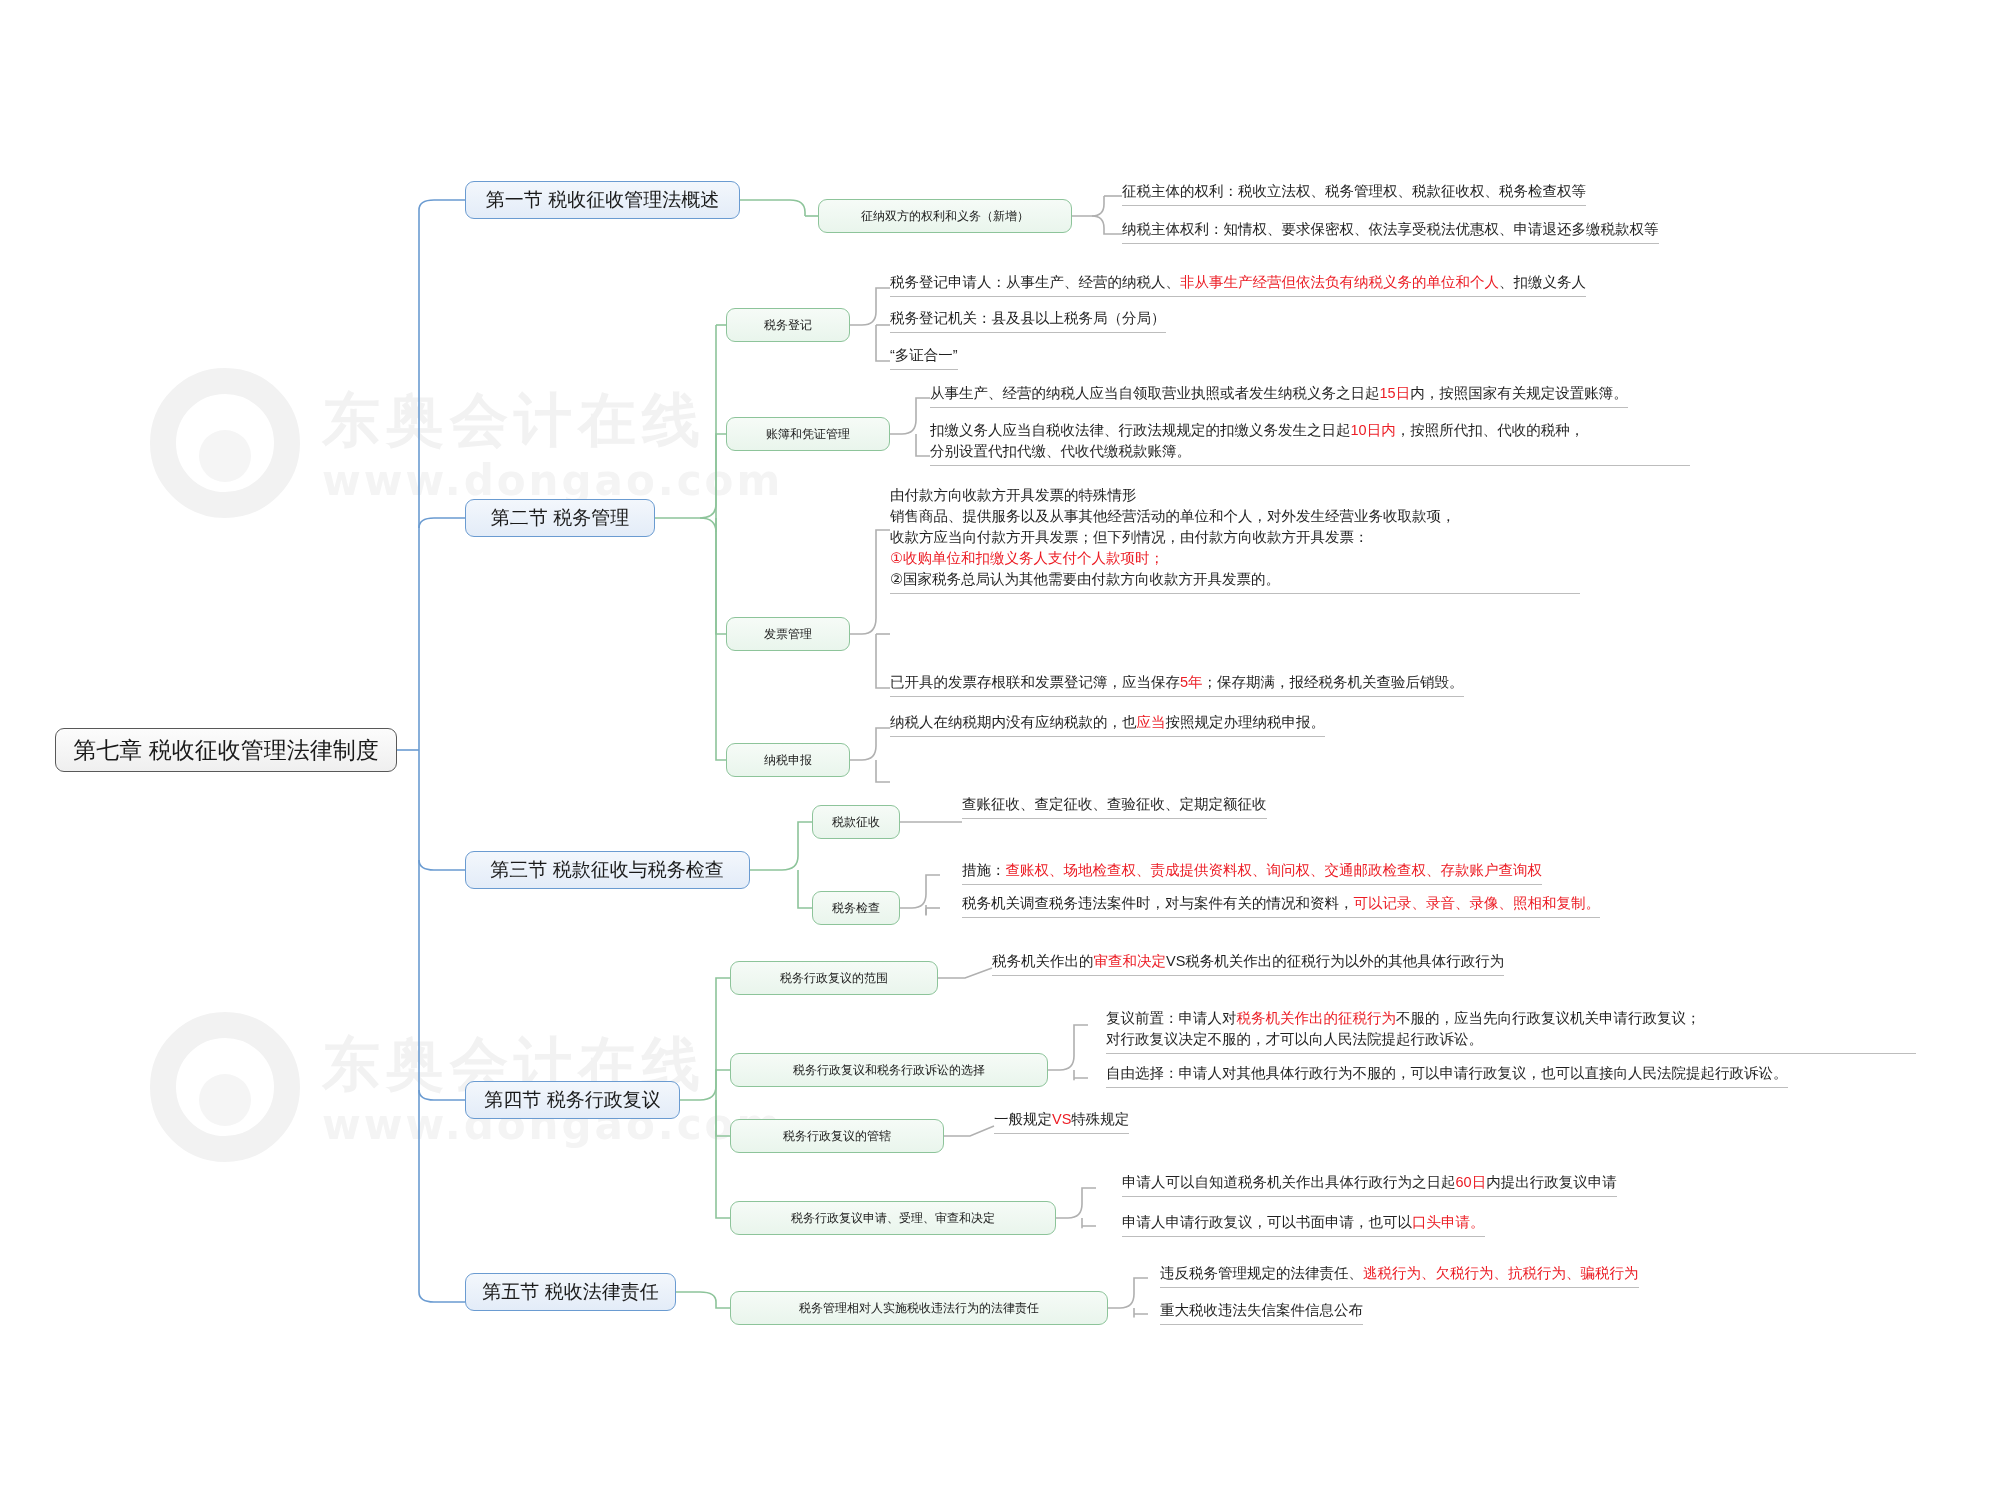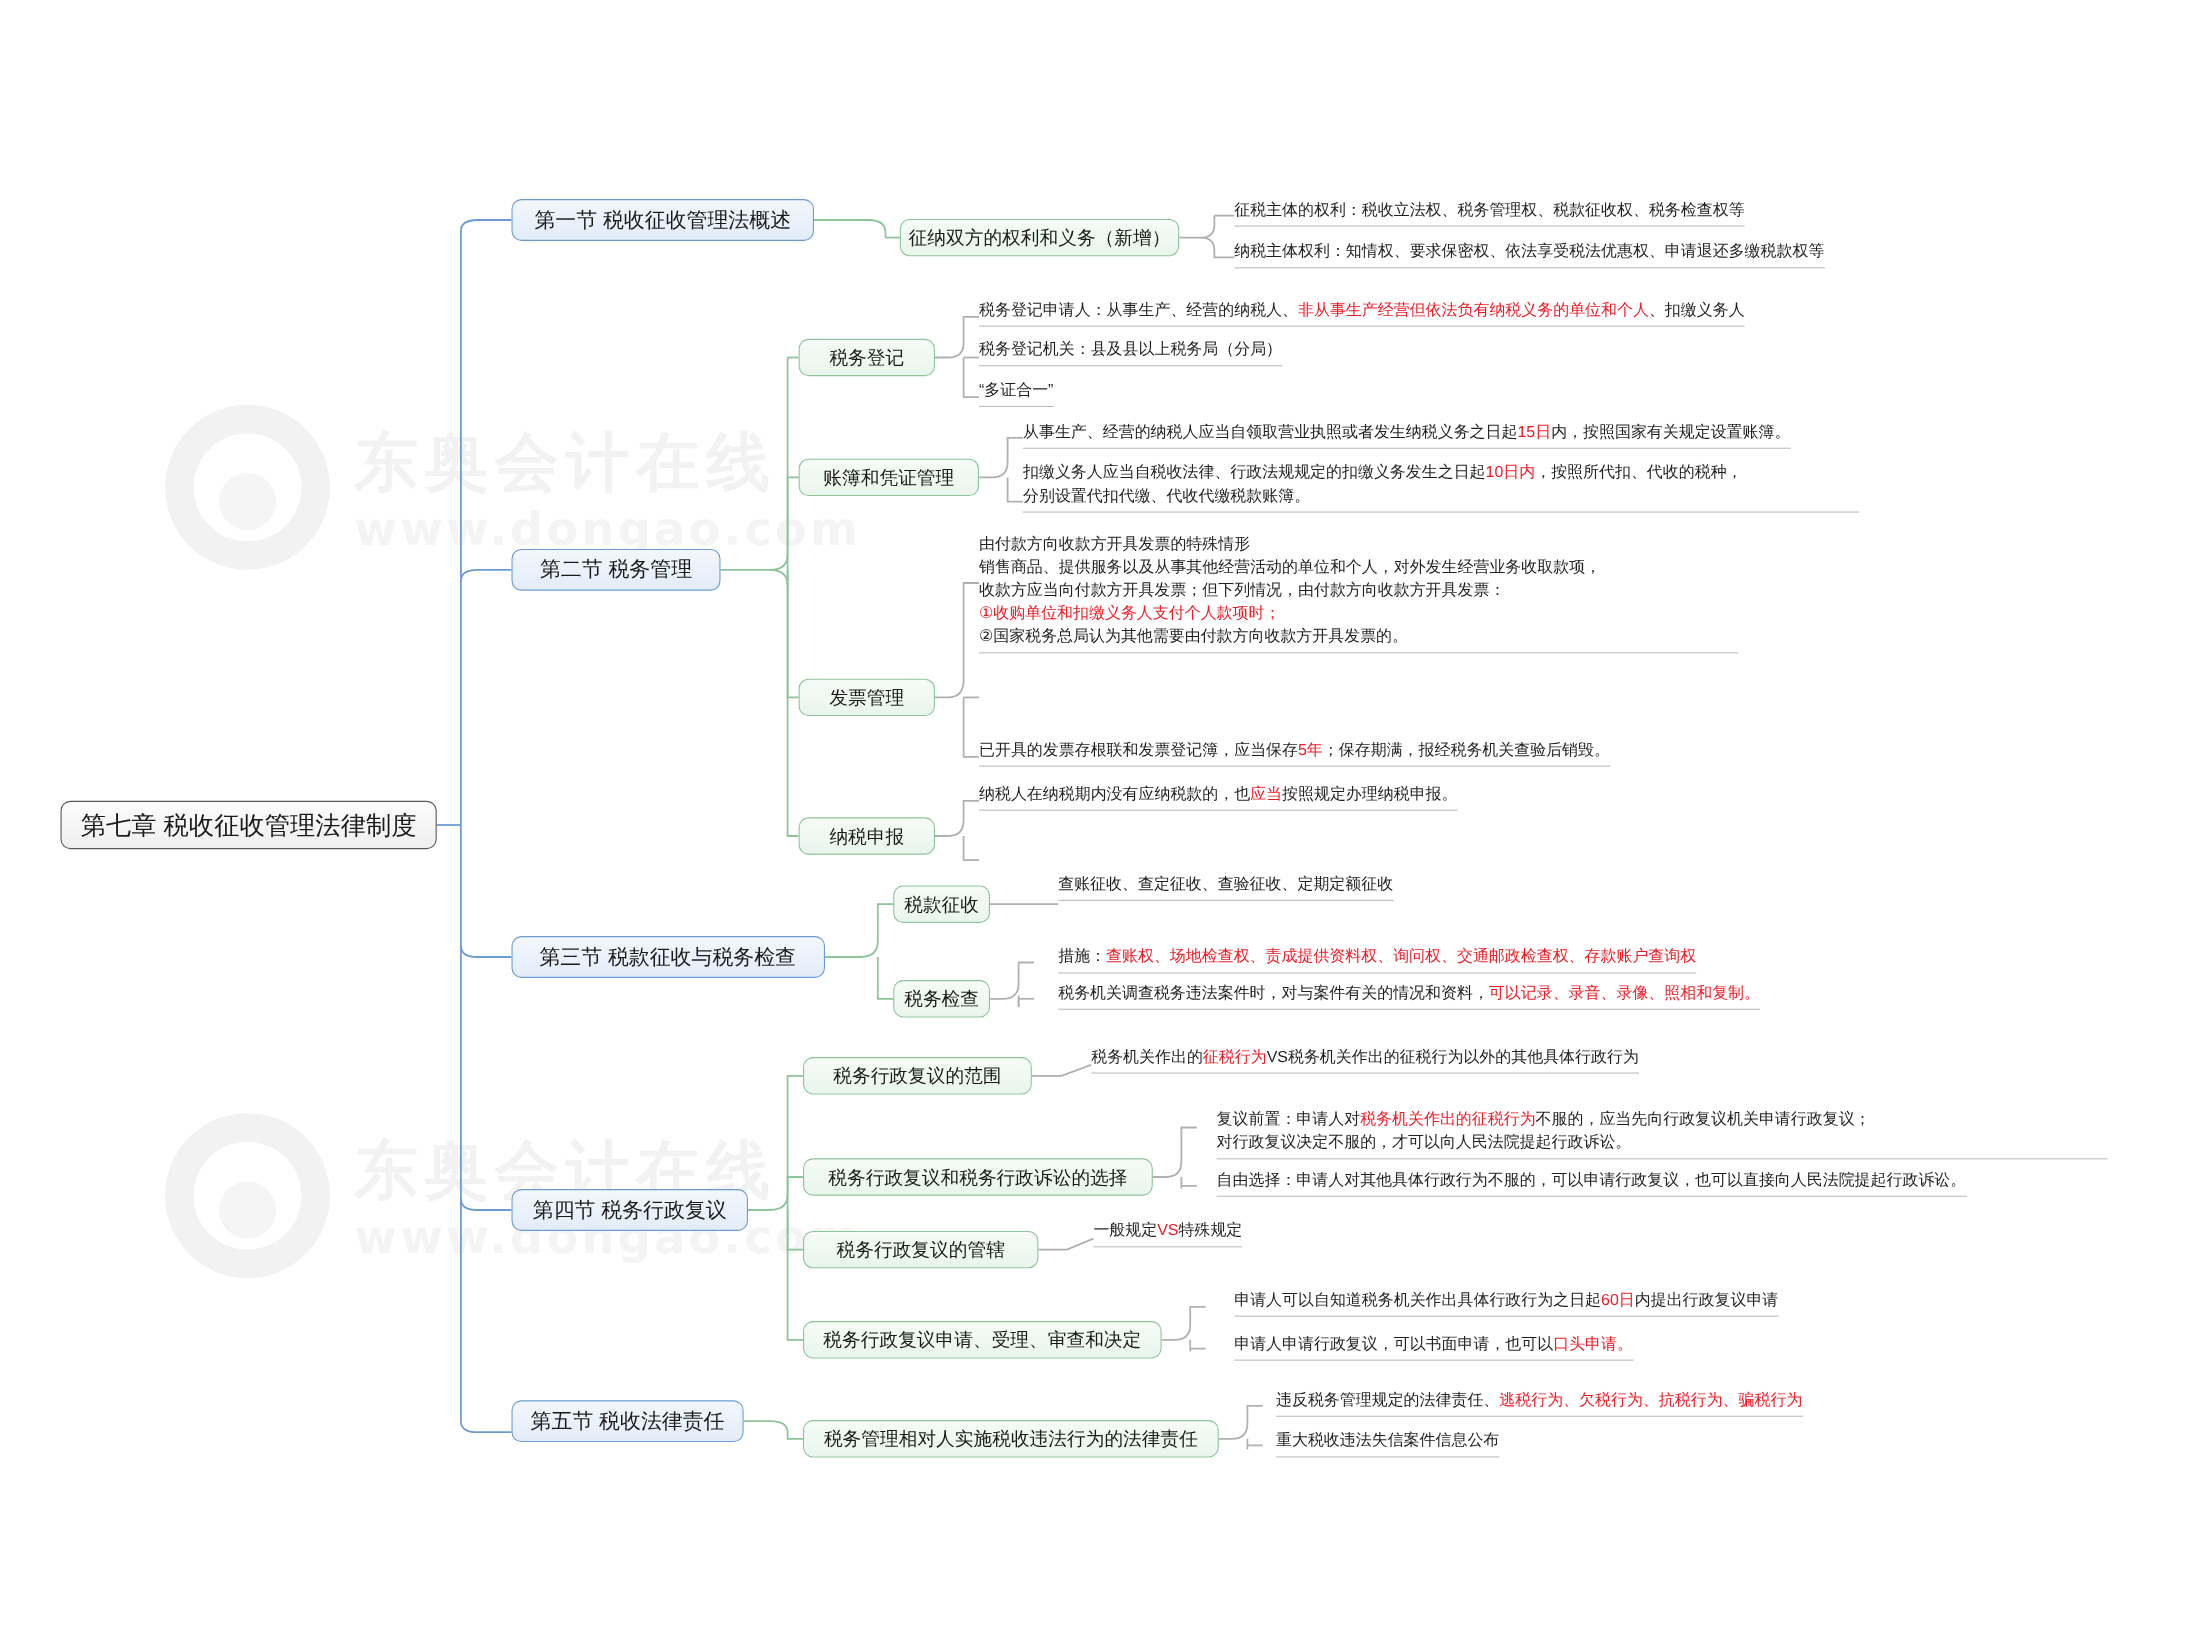--- a/index.html
+++ b/index.html
@@ -29,21 +29,21 @@
   .root{border:1px solid #585858;border-radius:9px;
         background:linear-gradient(180deg,#fcfcfc 0%,#efefef 100%);
         font-size:23px;color:#1a1a1a;padding:0 16px;height:44px;}
 
   .lvl1{border:1.4px solid #6a9bd1;border-radius:9px;
         background:linear-gradient(180deg,#f3f7fc 0%,#e3ecf8 100%);
         font-size:19px;color:#1a1a1a;padding:0 14px;height:38px;}
 
   .lvl2{border:1.2px solid #8dc49a;border-radius:9px;
         background:linear-gradient(180deg,#f6fbf7 0%,#e9f5ec 100%);
-        font-size:17px;color:#1a1a1a;padding:16px 12px;height:18px;}
+        font-size:12px;color:#1a1a1a;padding:16px 12px;height:18px;}
 
   
   .leaf{position:absolute;font-size:14.5px;color:#1f1f1f;line-height:21px;
         border-bottom:1px solid #bdbdbd;padding-bottom:3px;white-space:nowrap;}
   .leaf.ml{white-space:normal;}
   .leaf span.r{color:#ec1c24;}
 </style>
 </head>
 <body>
 
@@ -165,21 +165,21 @@
   <div class="node lvl2" style="left:812px;top:805px;width:88px;">税款征收</div>
   <div class="leaf" style="left:962px;top:794px;">查账征收、查定征收、查验征收、定期定额征收</div>
 
   <div class="node lvl2" style="left:812px;top:891px;width:88px;">税务检查</div>
   <div class="leaf" style="left:962px;top:860px;">措施：<span class="r">查账权、场地检查权、责成提供资料权、询问权、交通邮政检查权、存款账户查询权</span></div>
   <div class="leaf" style="left:962px;top:893px;">税务机关调查税务违法案件时，对与案件有关的情况和资料，<span class="r">可以记录、录音、录像、照相和复制。</span></div>
 
   <div class="node lvl1" style="left:465px;top:1081px;width:215px;">第四节 税务行政复议</div>
 
   <div class="node lvl2" style="left:730px;top:961px;width:208px;">税务行政复议的范围</div>
-  <div class="leaf" style="left:992px;top:951px;">税务机关作出的<span class="r">征税行为</span>VS税务机关作出的征税行为以外的其他具体行政行为</div>
+  <div class="leaf" style="left:992px;top:951px;">税务机关作出的<span class="r">审查和决定</span>VS税务机关作出的征税行为以外的其他具体行政行为</div>
 
   <div class="node lvl2" style="left:730px;top:1053px;width:318px;">税务行政复议和税务行政诉讼的选择</div>
   <div class="leaf" style="left:1106px;top:1063px;">自由选择：申请人对其他具体行政行为不服的，可以申请行政复议，也可以直接向人民法院提起行政诉讼。</div>
   <div class="leaf ml" style="left:1106px;top:1008px;width:810px;">复议前置：申请人对<span class="r">税务机关作出的征税行为</span>不服的，应当先向行政复议机关申请行政复议；<br>对行政复议决定不服的，才可以向人民法院提起行政诉讼。</div>
 
   <div class="node lvl2" style="left:730px;top:1119px;width:214px;">税务行政复议的管辖</div>
   <div class="leaf" style="left:994px;top:1109px;">一般规定<span class="r">VS</span>特殊规定</div>
 
   <div class="node lvl2" style="left:730px;top:1201px;width:326px;">税务行政复议申请、受理、审查和决定</div>
   <div class="leaf" style="left:1122px;top:1172px;">申请人可以自知道税务机关作出具体行政行为之日起<span class="r">60日</span>内提出行政复议申请</div>

